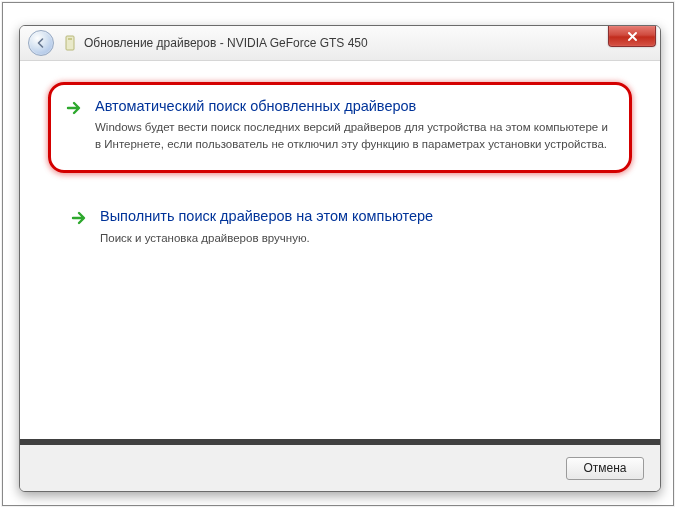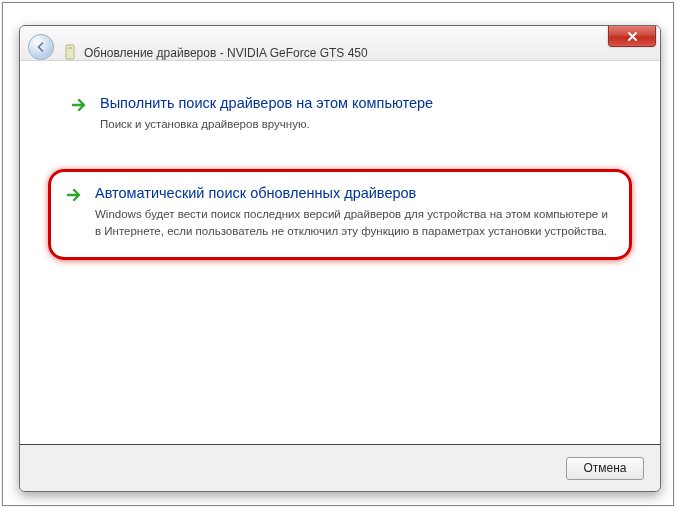--- a/index.html
+++ b/index.html
@@ -31,21 +31,21 @@
     background: #fff;
     box-shadow: 0 4px 12px rgba(0,0,0,.35), 0 0 0 1px rgba(255,255,255,.6) inset;
     overflow: hidden;
   }
   .titlebar {
     position: relative;
     height: 34px;
     background: linear-gradient(#fbfbfb,#ececec);
     border-bottom: 1px solid #d6d6d6;
     display: flex;
-    align-items: flex-end;
+    align-items: center;
     padding-left: 8px;
   }
   .back-btn {
     width: 24px;
     height: 24px;
     border-radius: 50%;
     background: radial-gradient(circle at 35% 30%, #fefefe, #d7e4f2 40%, #b7ccea 70%, #90aed6);
     border: 1px solid #97a9c2;
     display: flex;
     align-items: center;
@@ -128,21 +128,21 @@
     padding: 12px 20px 18px 44px;
     margin: 0 -8px 22px -8px;
   }
   .footer {
     position: absolute;
     left: 0;
     right: 0;
     bottom: 0;
     height: 46px;
     background: #f0f0f0;
-    border-top: 1px solid #404040;
+    border-top: 6px solid #404040;
     display: flex;
     align-items: center;
     justify-content: flex-end;
     padding-right: 16px;
     padding-left: 20px;
   }
   .btn {
     min-width: 78px;
     height: 23px;
     font-size: 12px;
@@ -177,39 +177,39 @@
       <div class="close-btn">
         <svg viewBox="0 0 11 11">
             <line x1="2" y1="2" x2="9" y2="9"></line>
             <line x1="9" y1="2" x2="2" y2="9"></line>
           </svg>
       </div>
     </div>
 
     <div class="content">
 
+      <div class="option highlight-ring">
+        <span class="arrow">
+          <svg viewBox="0 0 18 18">
+              <path d="M3 9h9M9 4l5 5-5 5" fill="none" stroke="#2da82d" stroke-width="2.4" stroke-linecap="round" stroke-linejoin="round"></path>
+            </svg>
+        </span>
+        <p class="opt-title">Автоматический поиск обновленных драйверов</p>
+        <p class="opt-desc">Windows будет вести поиск последних версий драйверов для устройства на этом компьютере и в Интернете, если пользователь не отключил эту функцию в параметрах установки устройства.</p>
+      </div>
+
       <div class="option">
         <span class="arrow">
           <svg viewBox="0 0 18 18">
               <path d="M3 9h9M9 4l5 5-5 5" fill="none" stroke="#2da82d" stroke-width="2.4" stroke-linecap="round" stroke-linejoin="round"></path>
             </svg>
         </span>
         <p class="opt-title">Выполнить поиск драйверов на этом компьютере</p>
         <p class="opt-desc">Поиск и установка драйверов вручную.</p>
       </div>
-
-      <div class="option highlight-ring">
-        <span class="arrow">
-          <svg viewBox="0 0 18 18">
-              <path d="M3 9h9M9 4l5 5-5 5" fill="none" stroke="#2da82d" stroke-width="2.4" stroke-linecap="round" stroke-linejoin="round"></path>
-            </svg>
-        </span>
-        <p class="opt-title">Автоматический поиск обновленных драйверов</p>
-        <p class="opt-desc">Windows будет вести поиск последних версий драйверов для устройства на этом компьютере и в Интернете, если пользователь не отключил эту функцию в параметрах установки устройства.</p>
-      </div>
     </div>
 
     <div class="footer">
       <button class="btn">Отмена</button>
     </div>
 
   </div>
 </div>
 
 </body></html>

